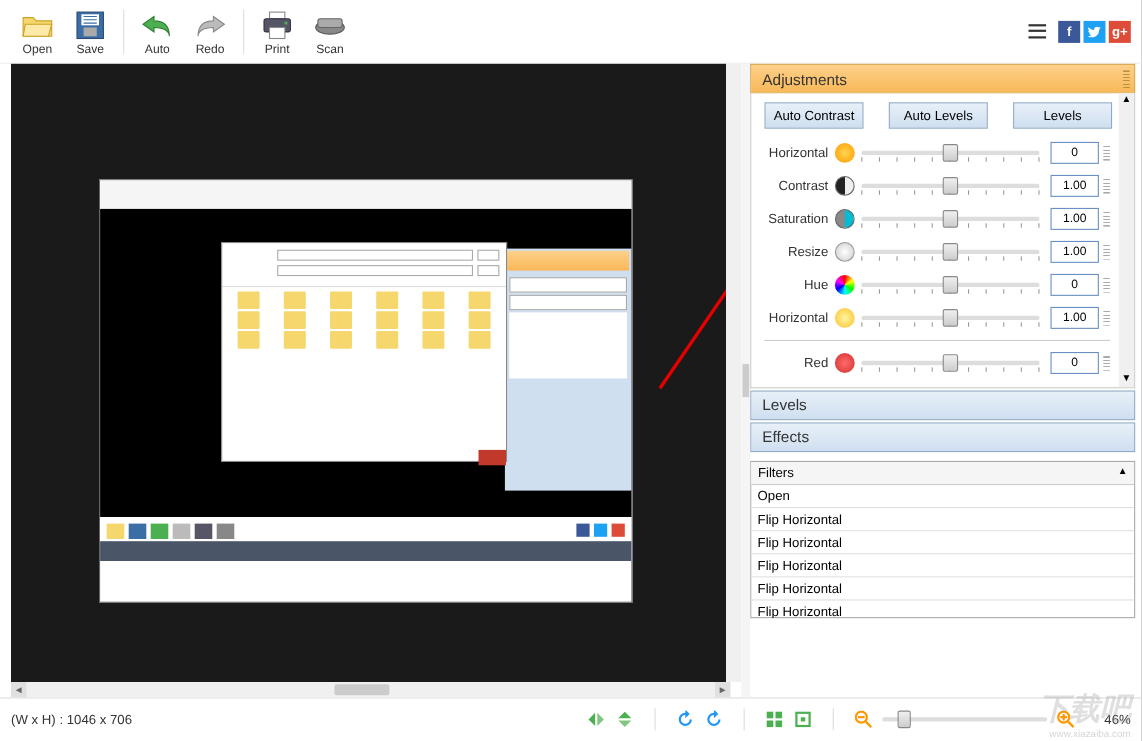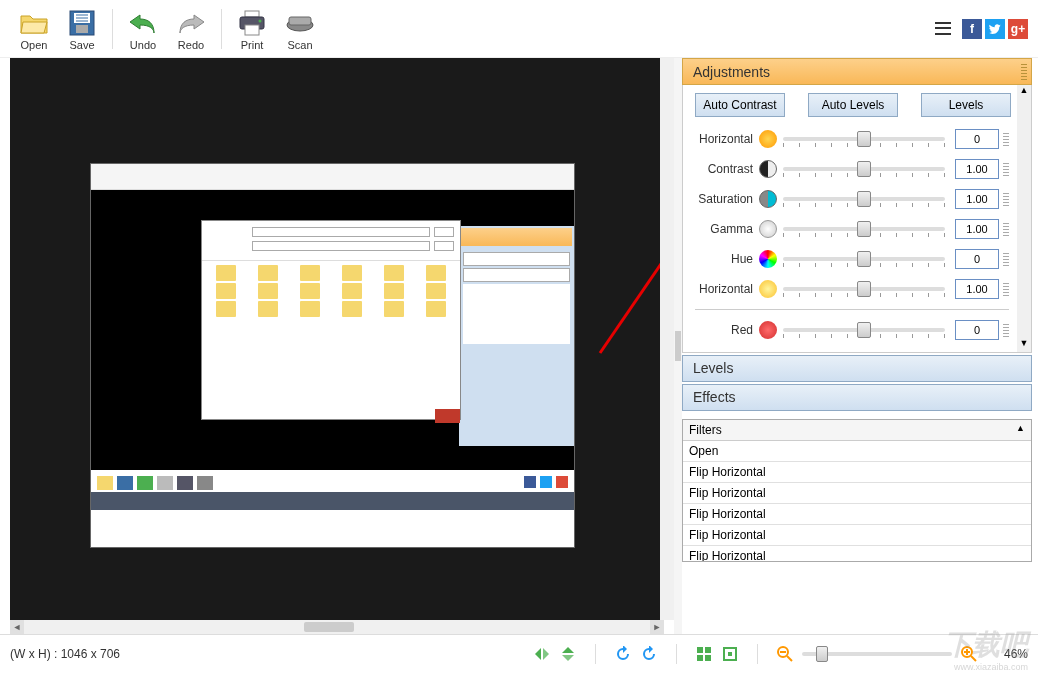--- a/index.html
+++ b/index.html
@@ -122,21 +122,21 @@
     </span>
     <span>Save</span>
   </div>
   <div class="divider"></div>
   <div class="tool-btn">
     <span class="icn">
       <svg width="30" height="24" viewBox="0 0 30 24">
           <path d="M12 4 L2 11 L12 18 L12 14 C22 14 26 18 26 22 C26 12 20 8 12 8 Z" fill="#4caf50" stroke="#2e7d32"></path>
         </svg>
     </span>
-    <span>Undo</span>
+    <span>Auto</span>
   </div>
   <div class="tool-btn">
     <span class="icn">
       <svg width="30" height="24" viewBox="0 0 30 24">
           <path d="M18 4 L28 11 L18 18 L18 14 C8 14 4 18 4 22 C4 12 10 8 18 8 Z" fill="#bbb" stroke="#888"></path>
         </svg>
     </span>
     <span>Redo</span>
   </div>
   <div class="divider"></div>
@@ -379,21 +379,21 @@
               <span></span>
               <span></span>
             </div>
           <div class="slider-thumb" style="left:50%"></div>
         </div>
         <div class="slider-val">1.00</div>
         <div class="slider-grip"></div>
       </div>
 
       <div class="slider-row">
-        <div class="slider-label">Gamma</div>
+        <div class="slider-label">Resize</div>
         <div class="slider-icon" style="background:radial-gradient(#fff,#ccc);border:1px solid #999"></div>
         <div class="slider-track-wrap">
           <div class="slider-track"></div>
           <div class="slider-ticks">
               <span></span>
               <span></span>
               <span></span>
               <span></span>
               <span></span>
               <span></span>

